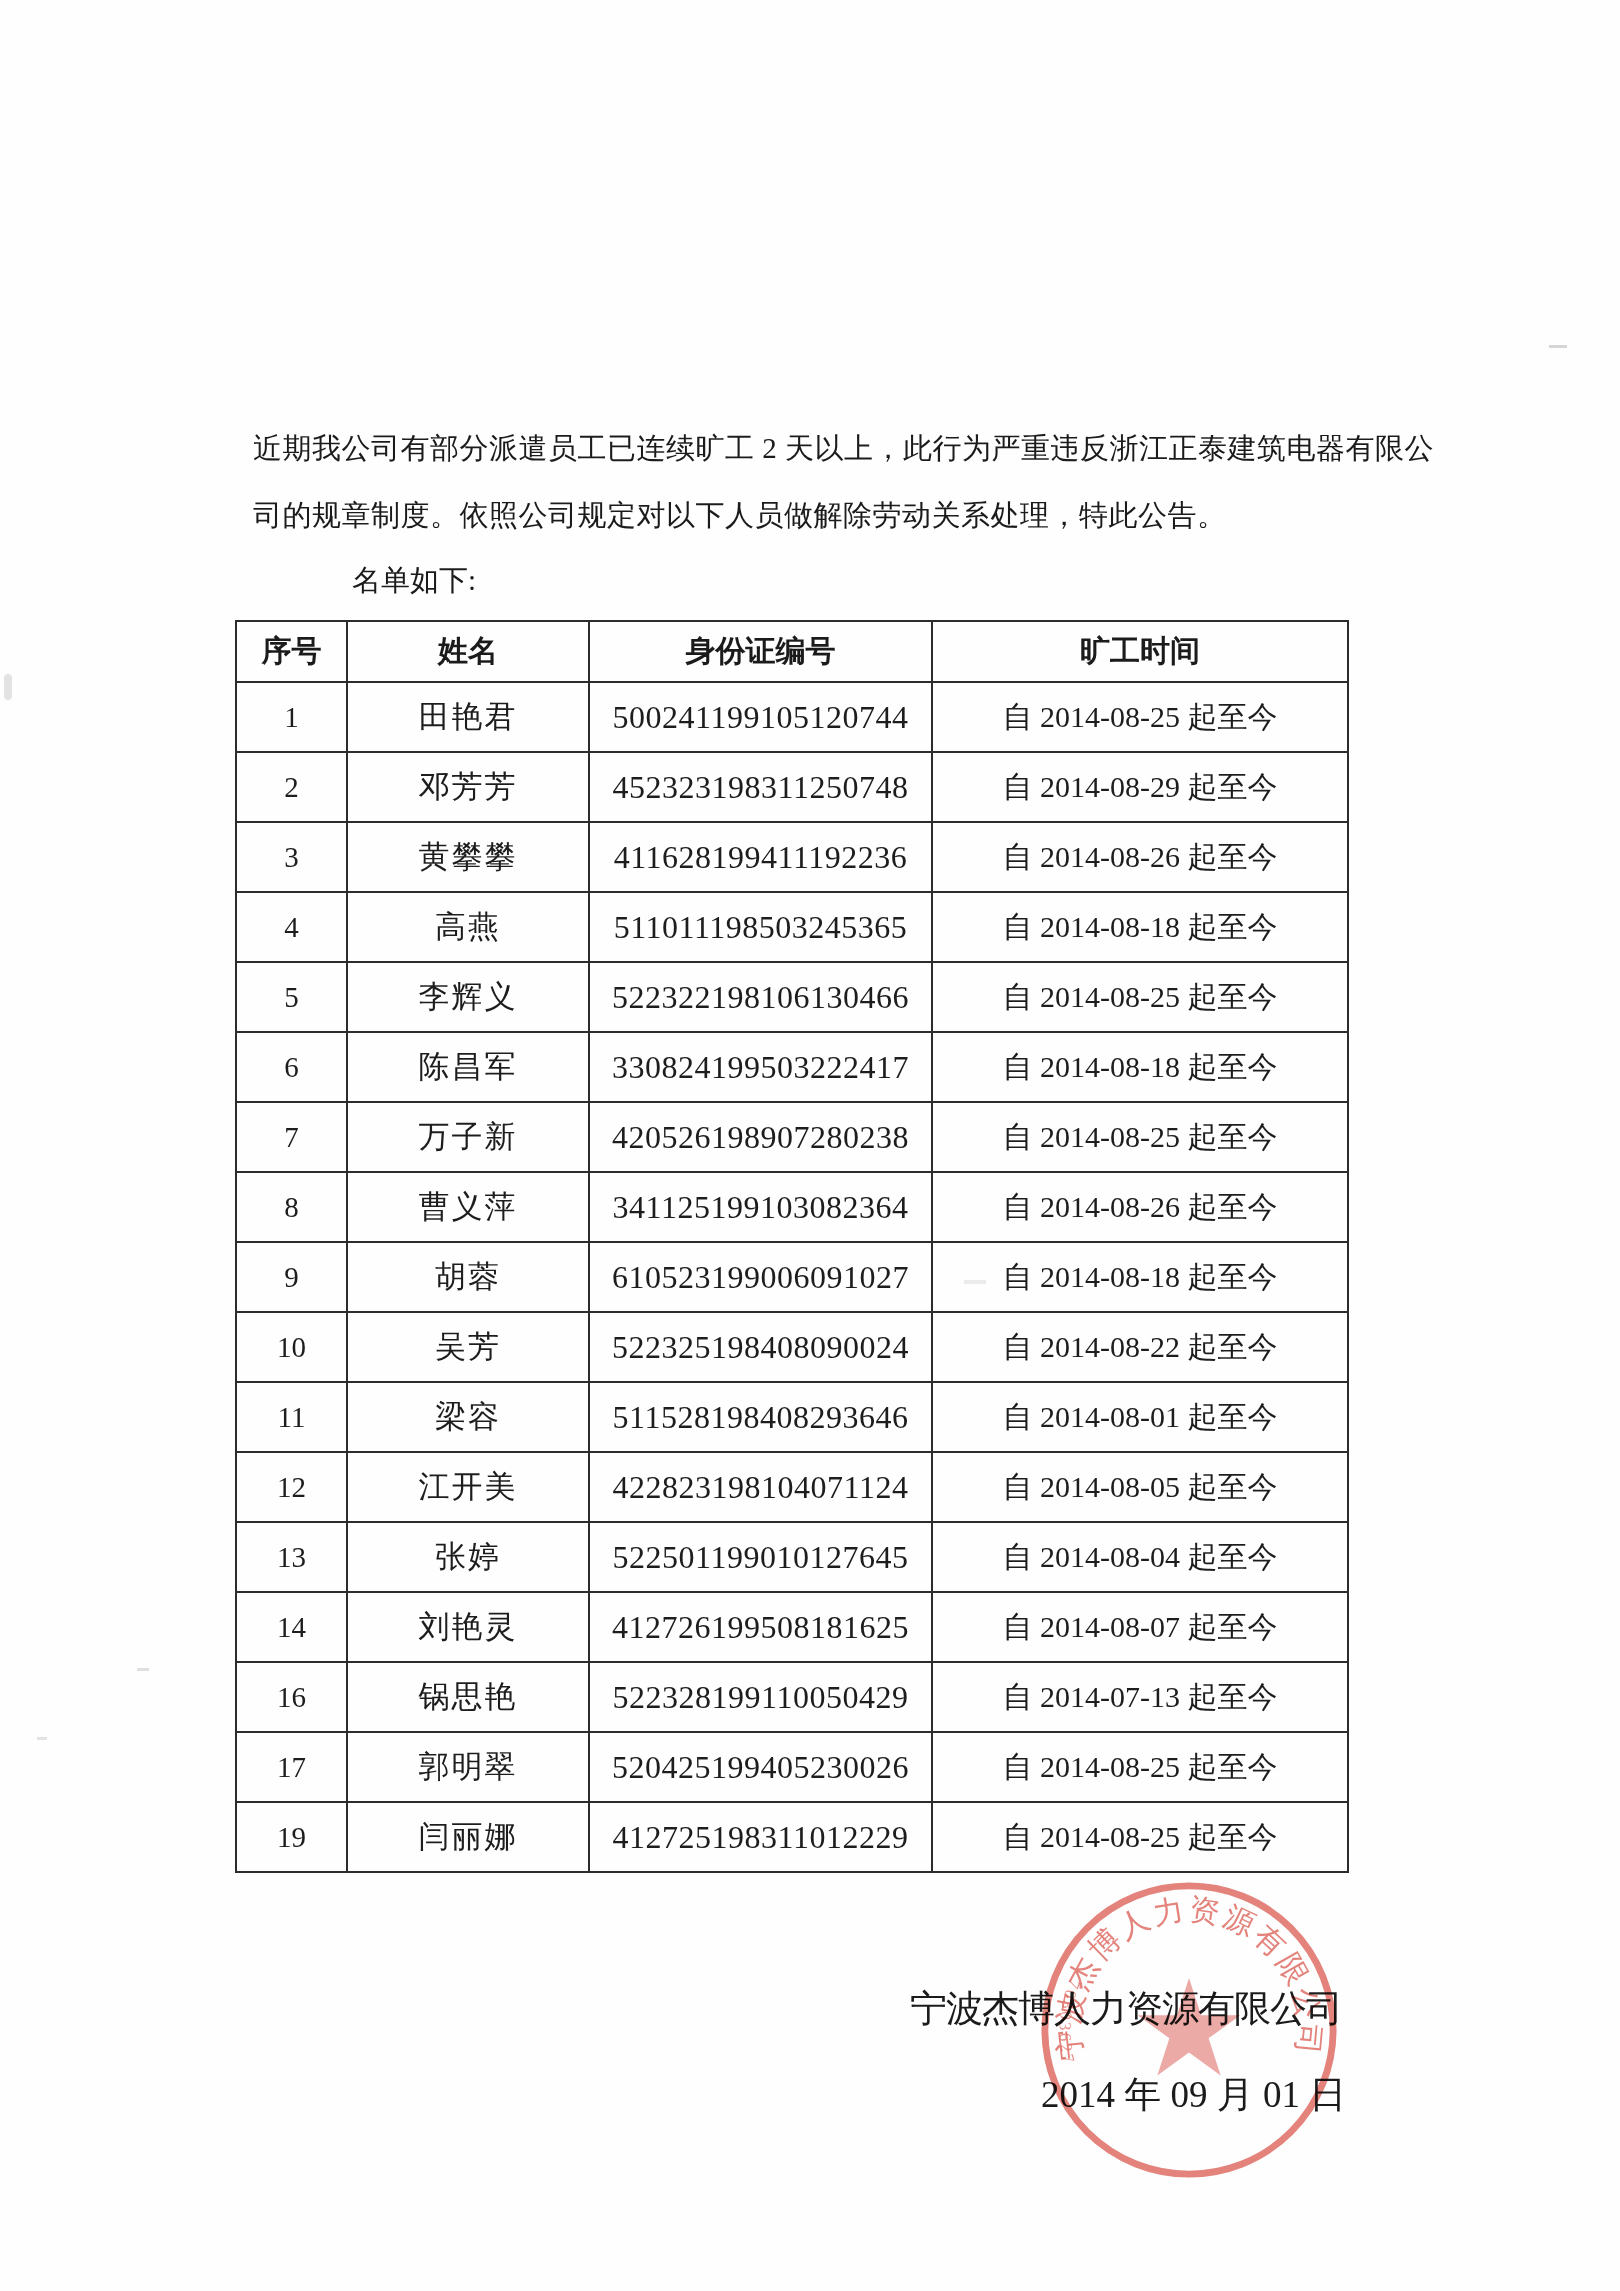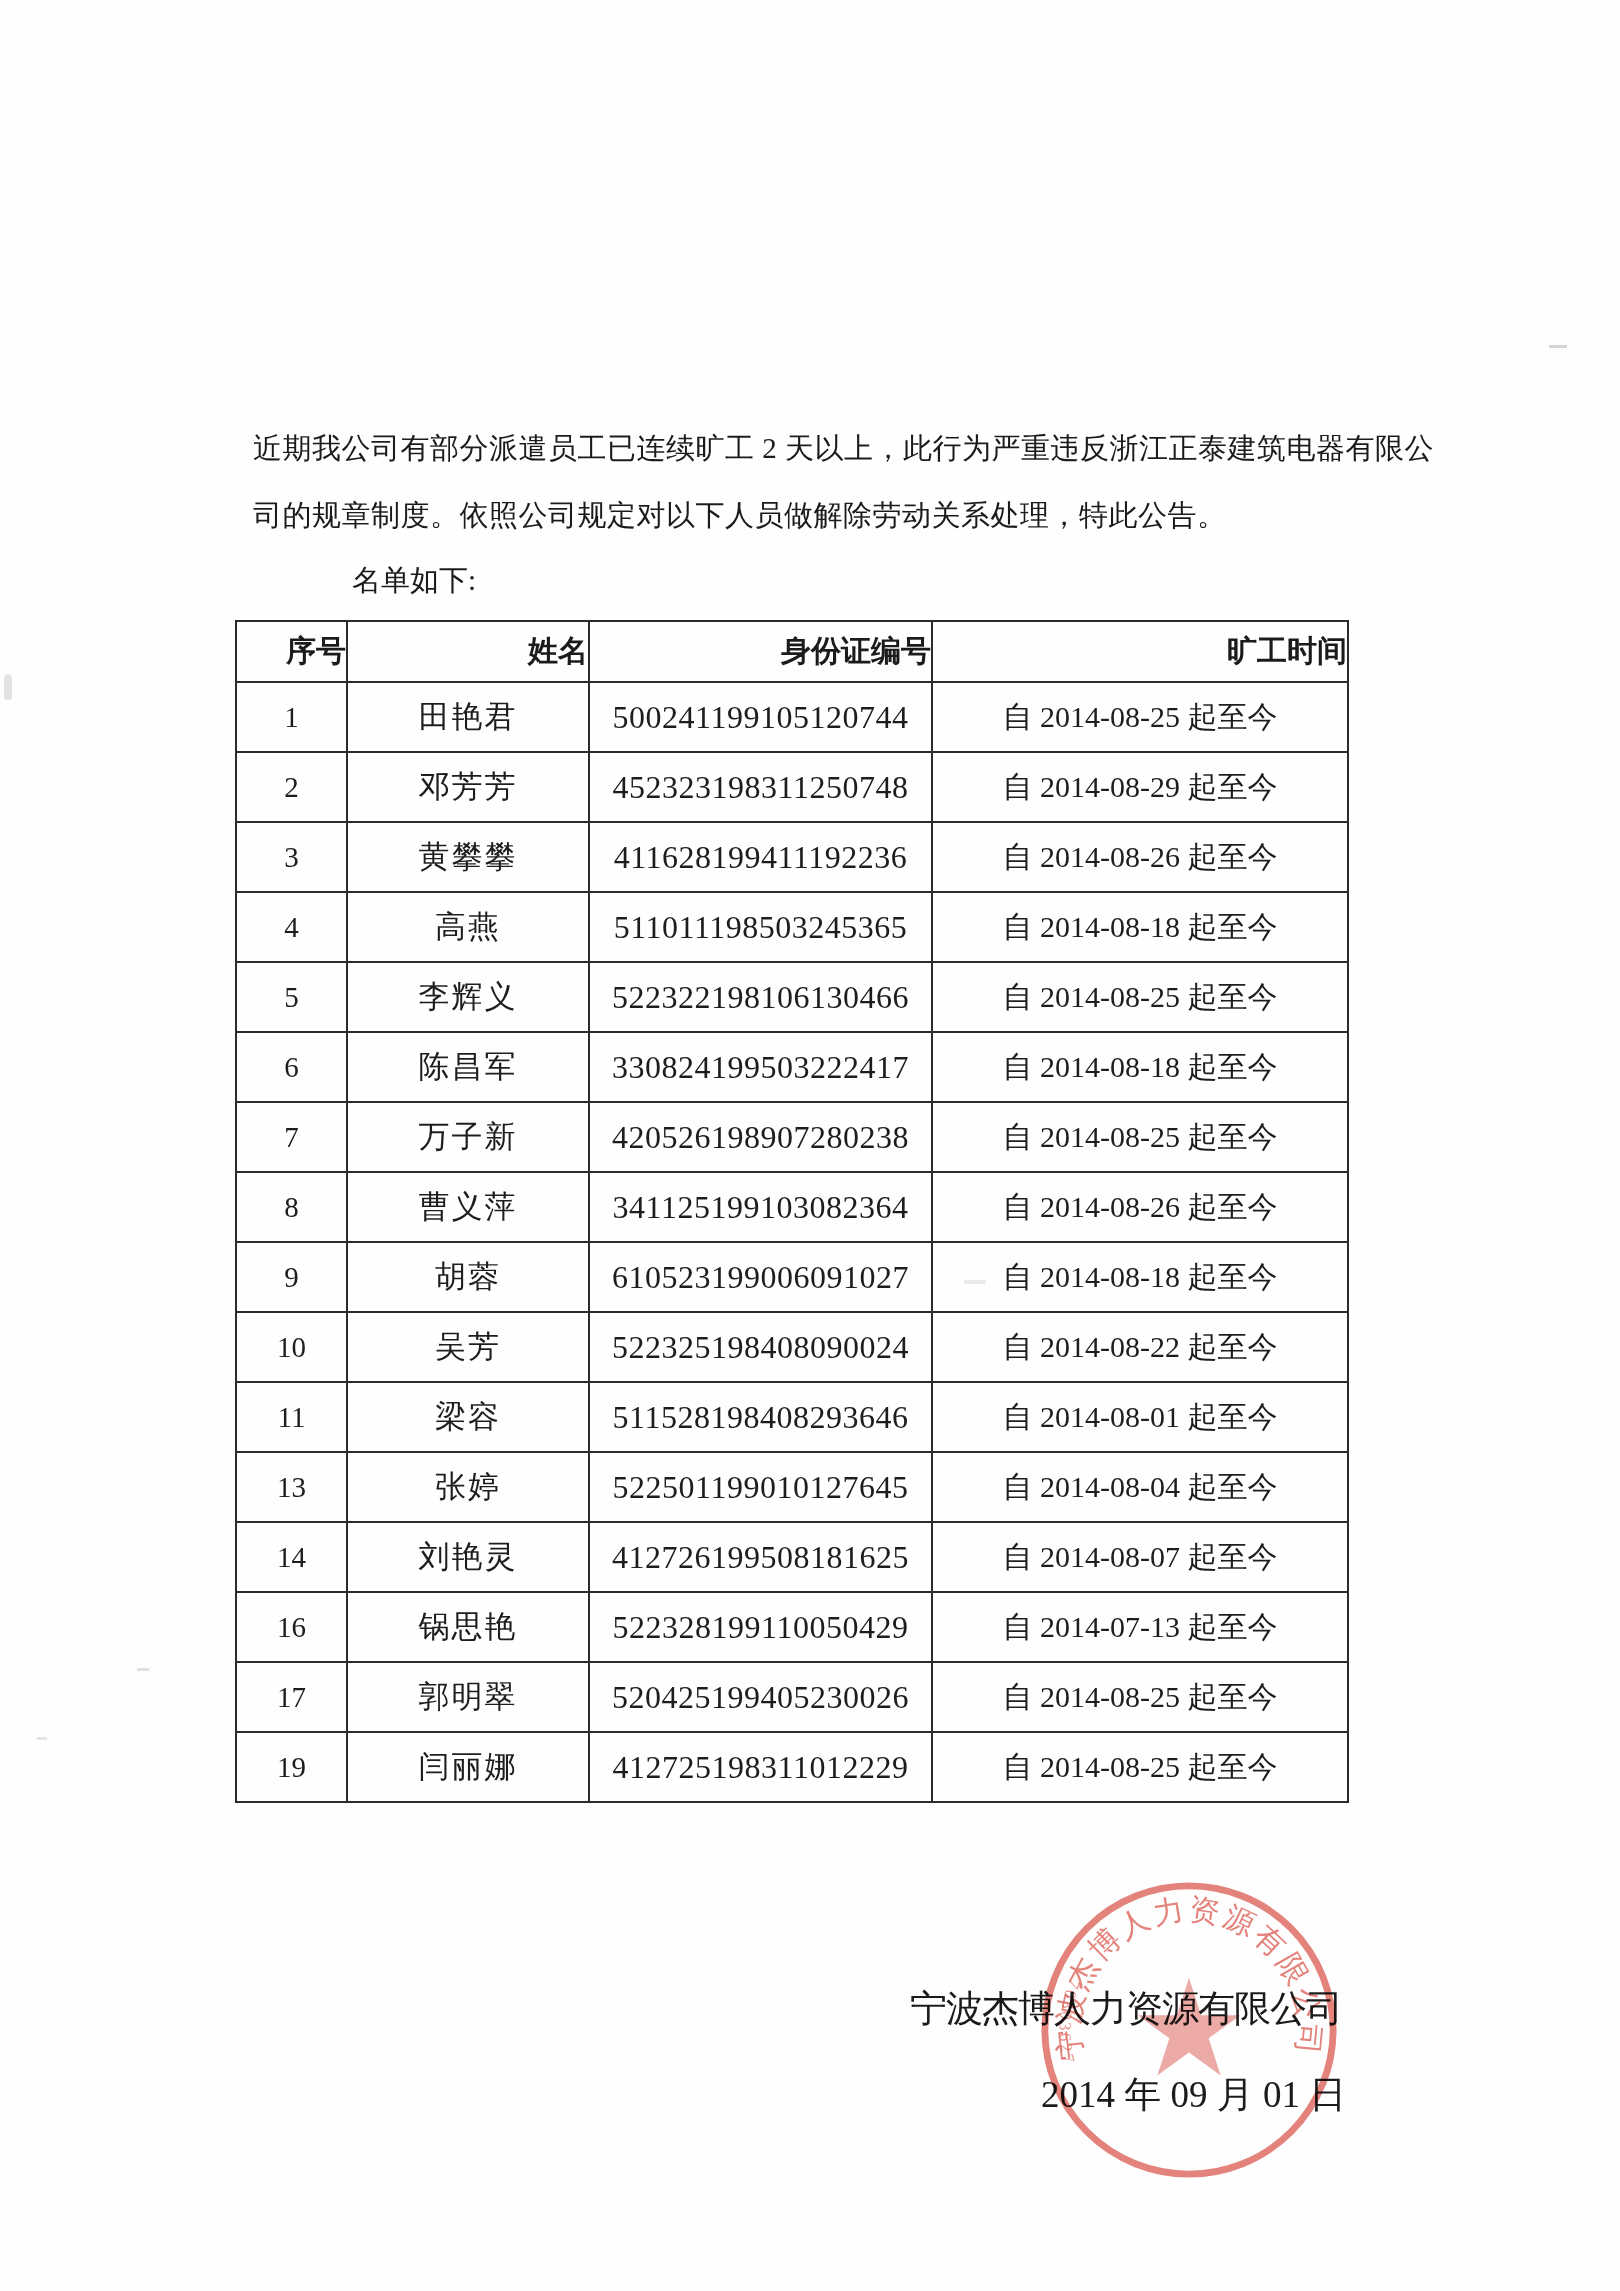--- a/index.html
+++ b/index.html
@@ -21,21 +21,21 @@
   .list-intro { position:absolute; left:306px; top:561px; font-size:29px; color:#1b1b1b;margin-left:46px; }
 
   .notice-table {
     position:absolute; left:235px; top:620px; width:1111px;
     border-collapse:collapse; table-layout:fixed;
   }
   .notice-table th, .notice-table td {
     border:2px solid #2c2c2c; text-align:center; vertical-align:middle; padding:0;
     overflow:hidden; white-space:nowrap;
   }
-  .notice-table thead th { height:59px; font-size:30px; font-weight:600; color:#1b1b1b;text-align:right; }
+  .notice-table thead th { height:59px; font-size:30px; font-weight:600; color:#1b1b1b; }
   .notice-table tbody td { height:68px; }
   .c-no   { font-size:29px; }
   .c-name { font-size:31px; letter-spacing:2px; }
   .c-id   { font-size:32px; letter-spacing:0.5px; }
   .c-abs  { font-size:30px;margin-left:22px; }
 
   .sig-company { position:absolute; left:910px;  top:1984px; font-size:37px; letter-spacing:-1px; color:#1b1b1b; }
   .sig-date    { position:absolute; left:1041px; top:2070px; font-size:37px; color:#1b1b1b; }
 
   .seal {
@@ -139,20 +139,26 @@
       <td class="c-id">522325198408090024</td>
       <td class="c-abs">自 2014-08-22 起至今</td>
     </tr>
         <tr>
       <td class="c-no">11</td>
       <td class="c-name">梁容</td>
       <td class="c-id">511528198408293646</td>
       <td class="c-abs">自 2014-08-01 起至今</td>
     </tr>
         <tr>
+      <td class="c-no">12</td>
+      <td class="c-name">江开美</td>
+      <td class="c-id">422823198104071124</td>
+      <td class="c-abs">自 2014-08-05 起至今</td>
+    </tr>
+        <tr>
       <td class="c-no">13</td>
       <td class="c-name">张婷</td>
       <td class="c-id">522501199010127645</td>
       <td class="c-abs">自 2014-08-04 起至今</td>
     </tr>
         <tr>
       <td class="c-no">14</td>
       <td class="c-name">刘艳灵</td>
       <td class="c-id">412726199508181625</td>
       <td class="c-abs">自 2014-08-07 起至今</td>

